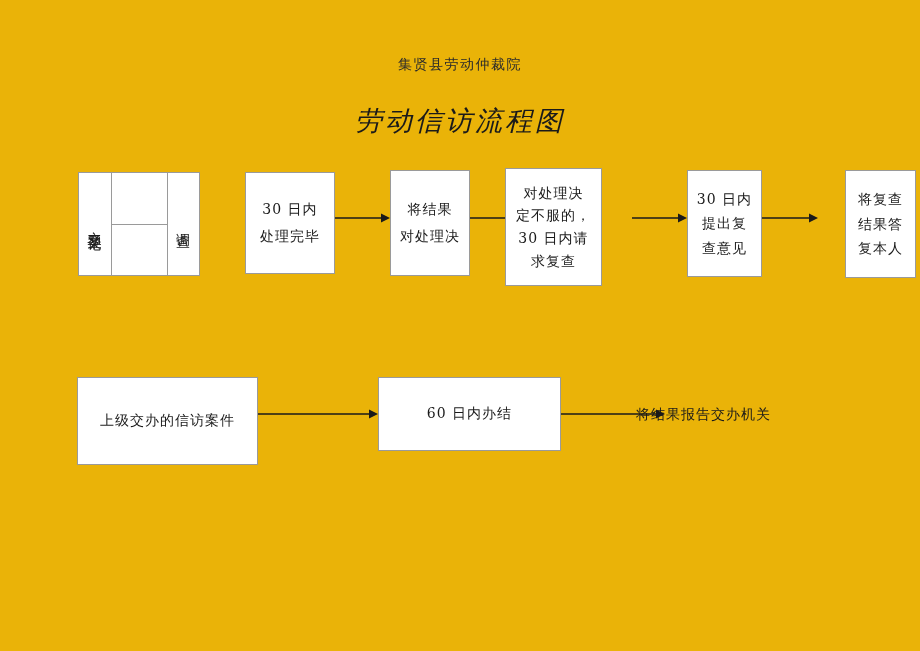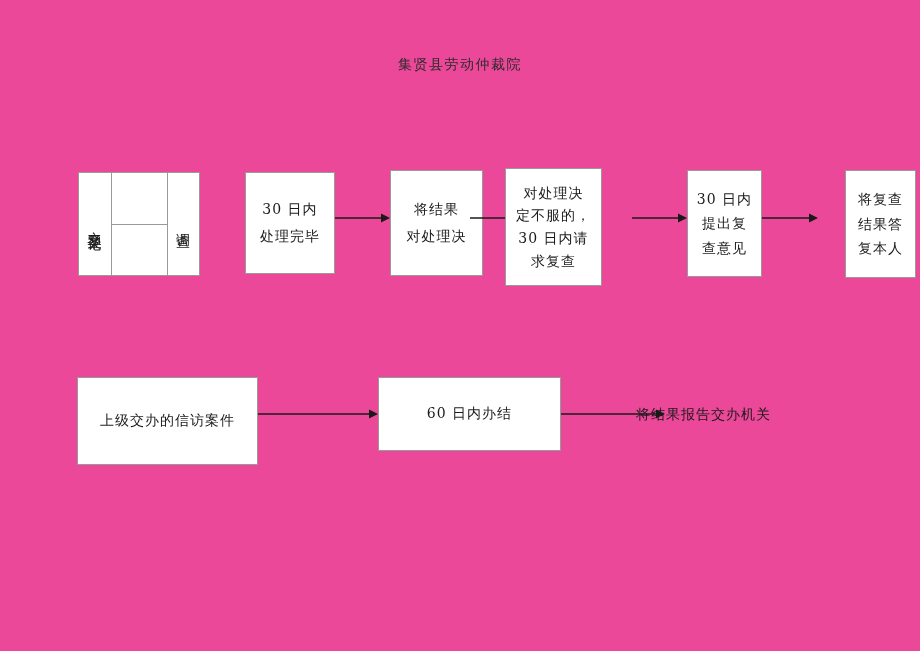--- a/index.html
+++ b/index.html
@@ -9,21 +9,21 @@
     background: #ffffff;
   }
   body {
     font-family: "DejaVu Serif", "Liberation Serif", serif;
     color: #1a1a1a;
   }
   #page {
     position: relative;
     width: 920px;
     height: 651px;
-    background: #ec4899;
+    background: #eab308;
     overflow: hidden;
   }
 
   
   .subtitle {
     position: absolute;
     left: 0;
     top: 56px;
     width: 920px;
     text-align: center;
@@ -115,20 +115,21 @@
     color: #1a1a1a;
   }
 </style>
 </head>
 <body>
 
 <div id="page">
 
   <div class="subtitle">集贤县劳动仲裁院</div>
 
+  <div class="maintitle">劳动信访流程图</div>
 
   <div class="tablebox" style="left:78px; top:172px; width:122px; height:104px;">
     <div class="tcol" style="width:32px;">
       <div class="tcell">
         <span class="vtext">立案登记</span>
       </div>
     </div>
     <div class="tcol mid" style="width:57px;">
       <div class="tcell divider">
         <span></span>
@@ -149,21 +150,21 @@
     <span class="ln">处理完毕</span>
   </div>
 
   <div class="arrow" style="left:335px; top:213px; width:55px;">
     <svg width="55" height="10" viewBox="0 0 55 10">
       <line x1="0" y1="5" x2="46" y2="5" stroke="#1a1a1a" stroke-width="1.6"></line>
       <polygon points="46,0.6 55,5 46,9.4" fill="#1a1a1a"></polygon>
     </svg>
   </div>
 
-  <div class="box" style="left:390px; top:170px; width:93px; height:106px;">
+  <div class="box" style="left:390px; top:170px; width:80px; height:106px;">
     <span class="ln">将结果</span>
     <span class="ln">对处理决</span>
   </div>
 
   <div class="arrow" style="left:470px; top:213px; width:65px;">
     <svg width="65" height="10" viewBox="0 0 65 10">
       <line x1="0" y1="5" x2="56" y2="5" stroke="#1a1a1a" stroke-width="1.6"></line>
       <polygon points="56,0.6 65,5 56,9.4" fill="#1a1a1a"></polygon>
     </svg>
   </div>

